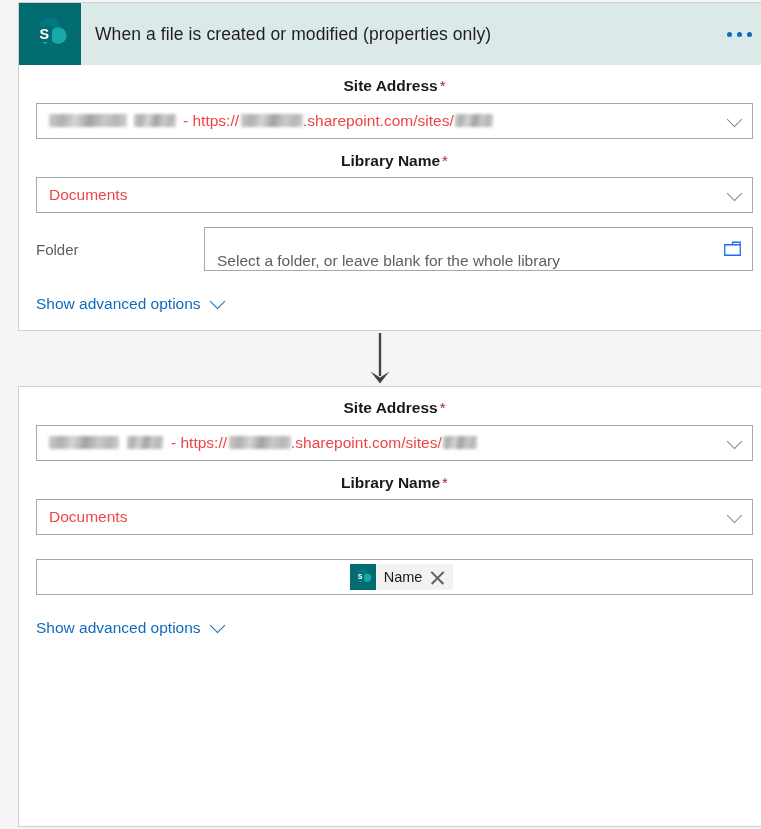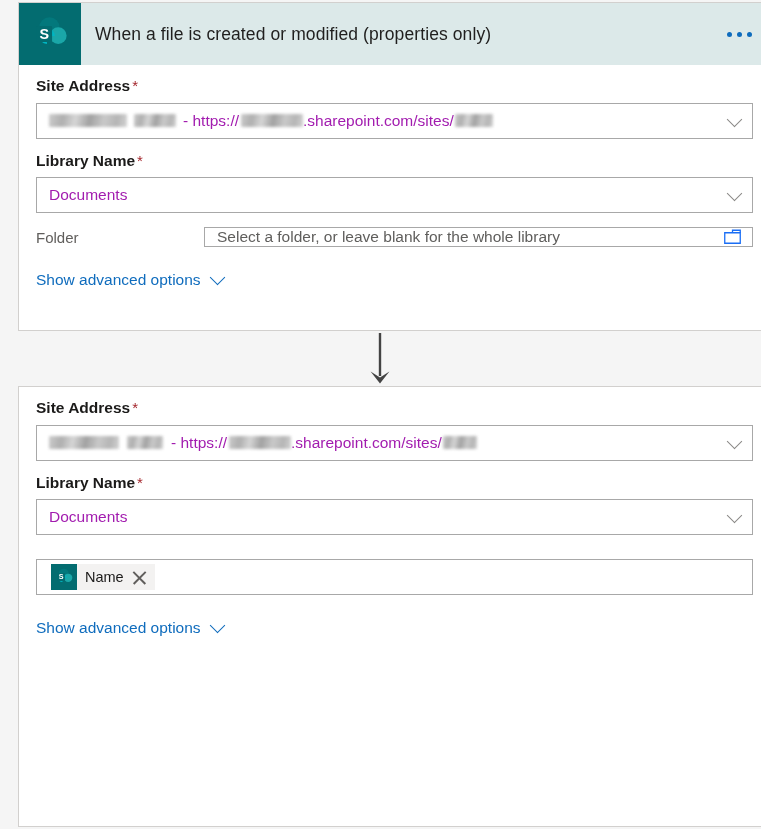--- a/index.html
+++ b/index.html
@@ -71,38 +71,39 @@
     padding: 0 17px 0 17px;
     box-sizing: border-box;
   }
 
   
   .field-label {
     font-size: 15.5px;
     font-weight: bold;
     color: #1b1a19;
     line-height: 1;
+    text-align: center;
   }
   .req {
     color: #a4262c;
     font-weight: normal;
     font-size: 15px;
     margin-left: 2px;
   }
   .input-box {
     position: relative;
     border: 1px solid #a8a8a8;
     background: #ffffff;
     height: 36px;
     box-sizing: border-box;
     display: flex;
     align-items: center;
     padding: 0 20px 0 12px;
     font-size: 15.5px;
-    color: #a21caf;
+    color: #ef4444;
     overflow: hidden;
     white-space: nowrap;
   }
   .chev {
     position: absolute;
     right: 12px;
     top: 50%;
     width: 11px;
     height: 11px;
     margin-top: -7px;
@@ -129,21 +130,21 @@
   .folder-label {
     font-size: 15px;
     color: #605e5c;
     width: 168px;
     flex: 0 0 168px;
   }
   .folder-input {
     flex: 1 1 auto;
     position: relative;
     border: 1px solid #a8a8a8;
-    height: 20px;
+    height: 44px;
     box-sizing: border-box;
     display: flex;
     align-items: flex-end;
     padding: 0 40px 0 12px;
     font-size: 15.5px;
     color: #5f5e5c;
     background: #fff;
   }
   .folder-icon {
     position: absolute;
@@ -332,21 +333,21 @@
       <div style="padding-top:14px;">
         <div class="field-label"><span>Library Name</span><span class="req">*</span></div>
         <div class="input-box" style="margin-top:9px;">
           <span>Documents</span>
           <i class="chev"></i>
         </div>
       </div>
 
 
       <div style="padding-top:15px;">
-        <div class="token-box" style="margin-top:9px;">
+        <div class="token-box" style="margin-top:9px;justify-content:center;">
           <span class="token">
             <span class="token-ico">
               <svg width="22" height="22" viewBox="0 0 40 40" style="position:absolute;left:2px;top:2px;">
                   <use href="#sp-glyph"></use>
                 </svg>
             </span>
             <span class="token-text">Name</span>
             <span class="token-x"></span>
           </span>
         </div>

